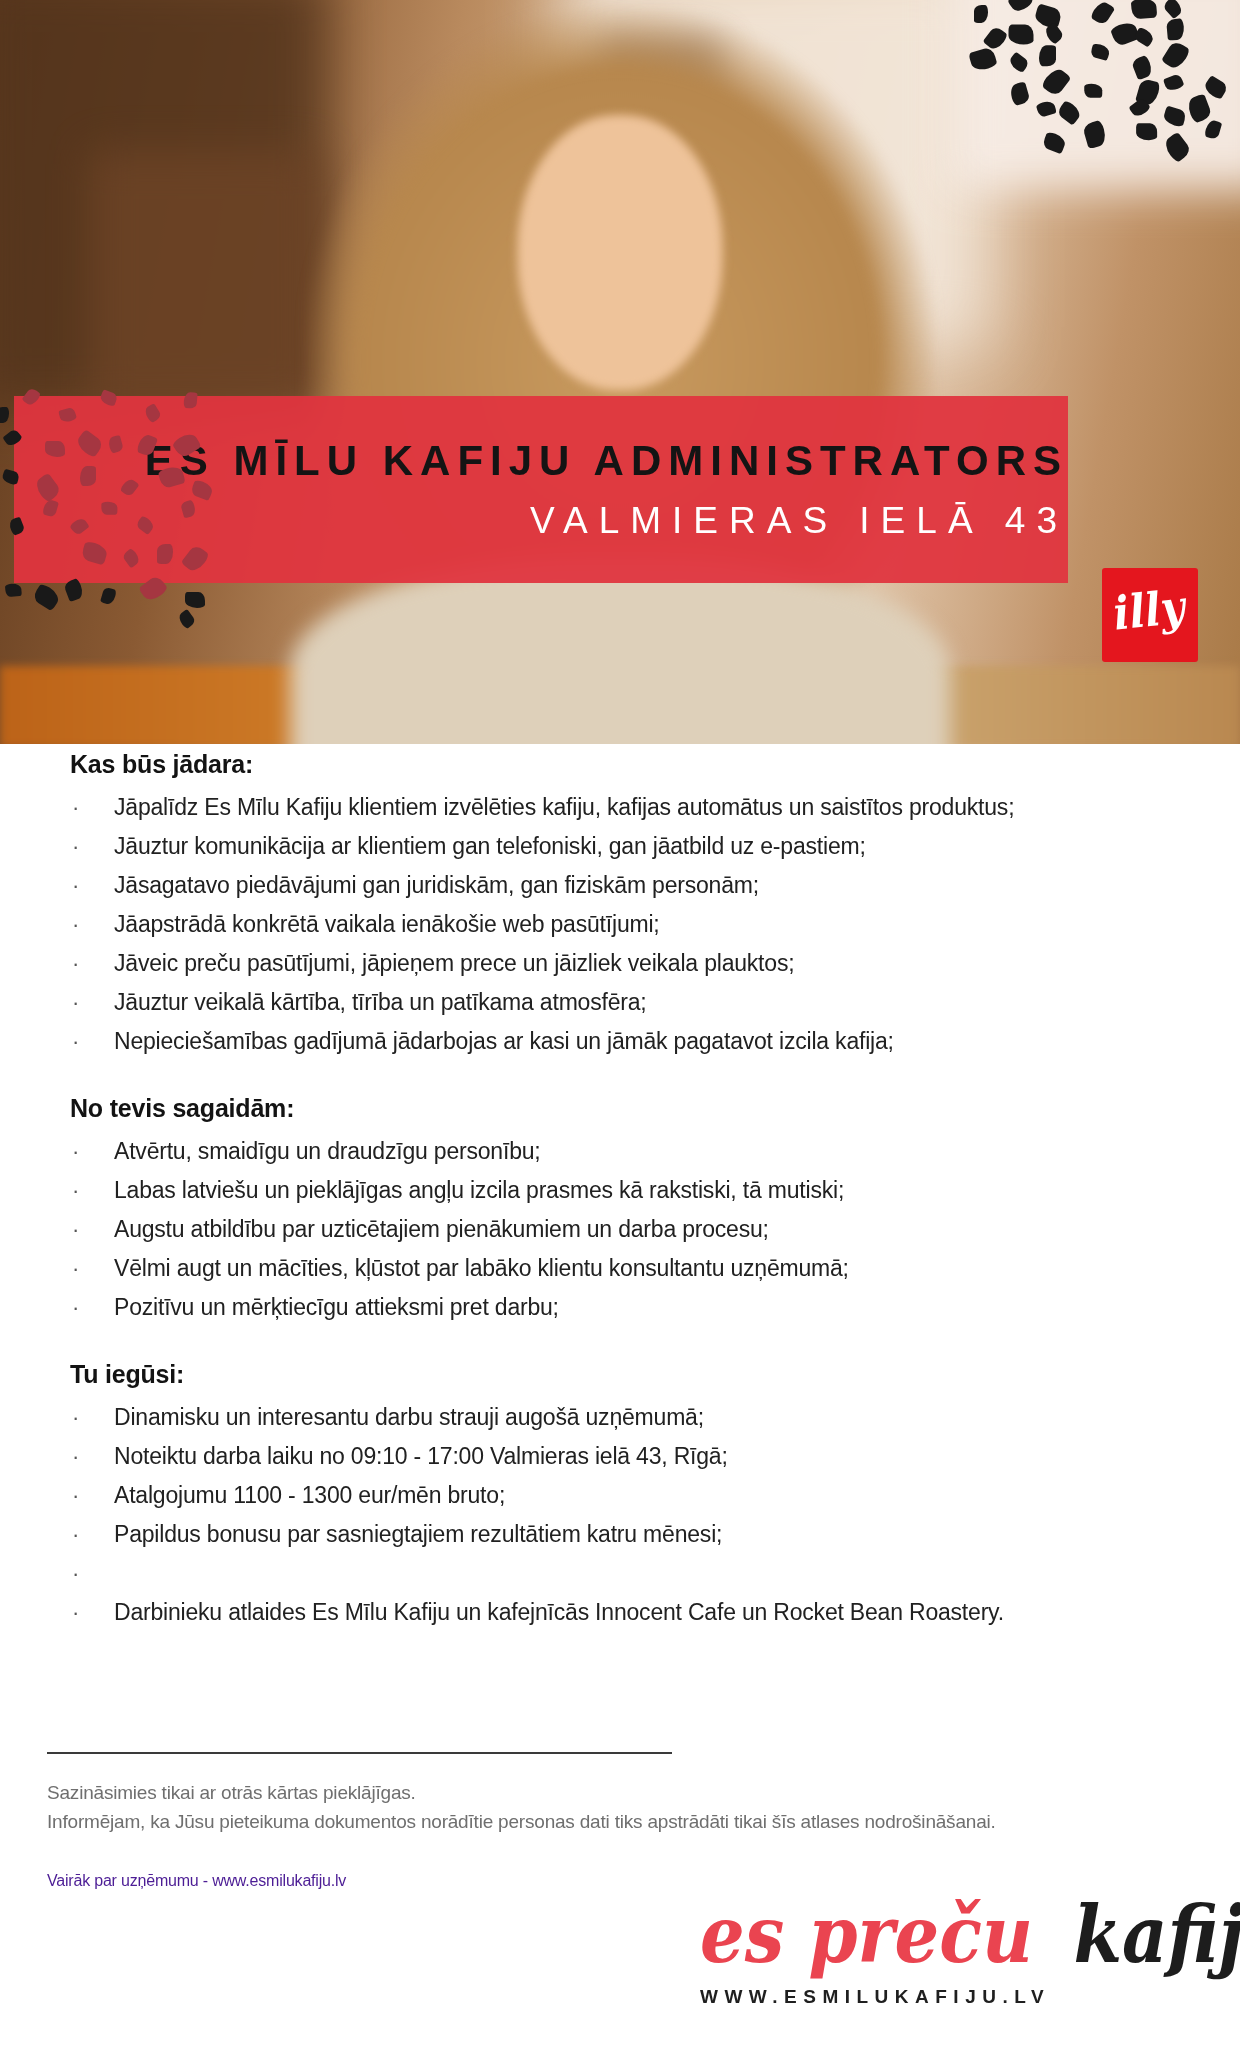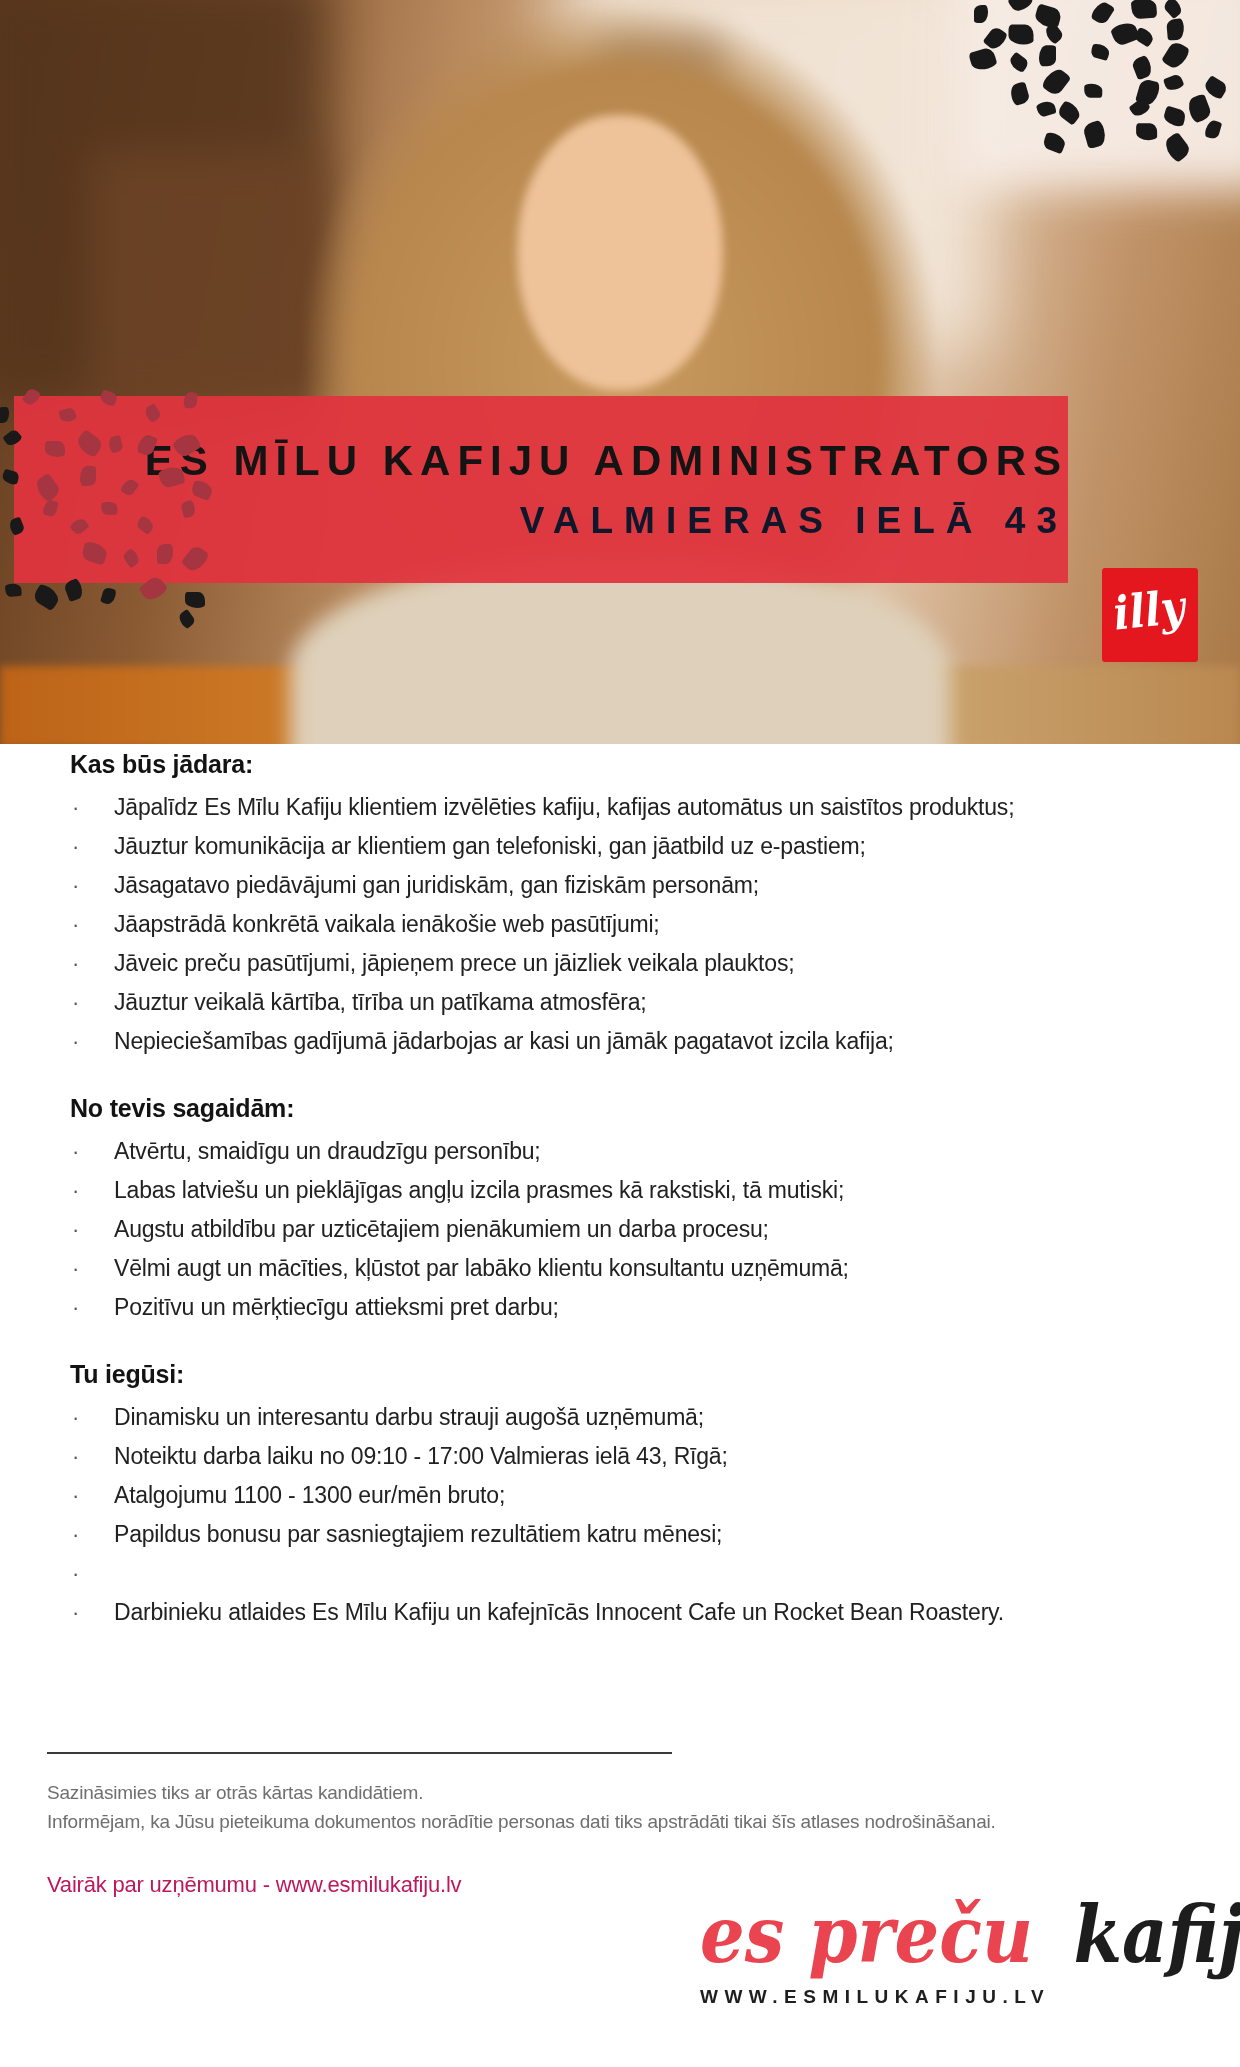--- a/index.html
+++ b/index.html
@@ -21,21 +21,21 @@
   .p-face{left:50%;top:115px;transform:translateX(-50%);width:205px;height:275px;background:#eec39a;border-radius:48%;filter:blur(5px);}
   .p-counter{left:0;top:666px;width:100%;height:82px;
              background:linear-gradient(90deg,#bc6318,#d07f2a 30%,#caa36d 75%,#b98850 100%);filter:blur(4px);}
   .p-body{left:50%;top:558px;transform:translateX(-50%);width:660px;height:250px;background:#ded0ba;
           border-radius:45% 45% 0 0;filter:blur(10px);}
 
   
   .banner{position:absolute;left:14px;top:396px;width:1054px;height:187px;background:rgba(224,52,63,.94);
           display:flex;flex-direction:column;align-items:flex-end;justify-content:center;gap:15px;z-index:3;}
   .banner .t1{font-size:42px;font-weight:800;letter-spacing:7px;color:#141414;white-space:nowrap;}
-  .banner .t2{font-size:37px;font-weight:700;letter-spacing:11px;color:#0f172a;white-space:nowrap;}
+  .banner .t2{font-size:37px;font-weight:400;letter-spacing:11px;color:#ffffff;white-space:nowrap;}
 
   
   .illy{position:absolute;left:1102px;top:568px;width:96px;height:94px;background:#e4161e;z-index:4;border-radius:3px;
         display:flex;align-items:center;justify-content:center;}
   .illy span{color:#fff;font-family:"DejaVu Serif",serif;font-style:italic;font-weight:700;font-size:46px;
              transform:rotate(-6deg);padding-bottom:10px;}
 
   
   .dots{position:absolute;z-index:5;}
   #dotsTR{right:0;top:0;width:262px;height:168px;}
@@ -47,21 +47,21 @@
   h2{font-size:25px;font-weight:700;color:#131313;margin:0 0 16px 0;letter-spacing:-0.2px;}
   ul{list-style:none;margin:0 0 40px 0;padding:0;}
   li{display:flex;margin-bottom:14px;font-size:23px;color:#212121;line-height:25px;}
   .bullet{width:42px;flex:none;color:#555;font-size:22px;padding-left:2px;}
   .li-text{letter-spacing:-0.2px;text-align:right;}
 
   
   .footer{position:absolute;left:47px;top:1752px;width:1150px;}
   .rule{width:625px;height:2px;background:#3a3a3a;margin-bottom:24px;}
   .note{font-size:19px;color:#6f6f6f;line-height:29px;letter-spacing:-0.2px;}
-  .more{font-size:22px;color:#be185d;margin-top:36px;letter-spacing:-0.2px;}
+  .more{font-size:16px;color:#4c1d95;margin-top:36px;letter-spacing:-0.2px;}
 
   
   .brand{position:absolute;left:700px;top:1896px;z-index:2;}
   .brand .script{font-family:"DejaVu Serif",serif;font-style:italic;font-weight:700;font-size:78px;line-height:1;white-space:nowrap;}
   .brand .red{color:#ea4450;}
   .brand .blk{color:#1d1d1d;margin-left:16px;}
   .brand .url{font-size:19px;font-weight:700;letter-spacing:6.5px;color:#1f1f1f;margin-top:12px;}
 </style>
 </head>
 <body>
@@ -249,21 +249,21 @@
           <li>
             <span class="bullet">·</span>
             <span class="li-text">Darbinieku atlaides Es Mīlu Kafiju un kafejnīcās Innocent Cafe un Rocket Bean Roastery.</span>
           </li>
         </ul>
       </section>
     </div>
 
   <div class="footer">
     <div class="rule"></div>
-    <div class="note">Sazināsimies tiks ar otrās kārtas kandidātiem.</div>
+    <div class="note">Sazināsimies tikai ar otrās kārtas pieklājīgas.</div>
     <div class="note">Informējam, ka Jūsu pieteikuma dokumentos norādītie personas dati tiks apstrādāti tikai šīs atlases nodrošināšanai.</div>
     <div class="more">Vairāk par uzņēmumu - www.esmilukafiju.lv</div>
   </div>
 
   <div class="brand">
     <div class="script">
       <span class="red">es preču</span>
       <span class="blk">kafiju</span>
       
     </div>

